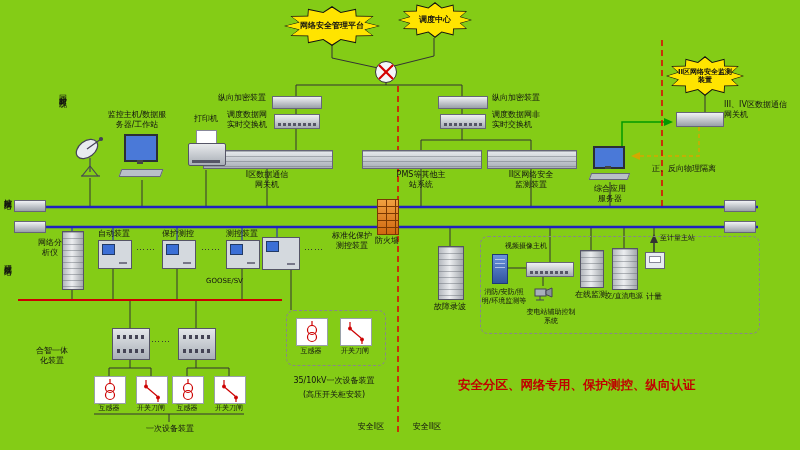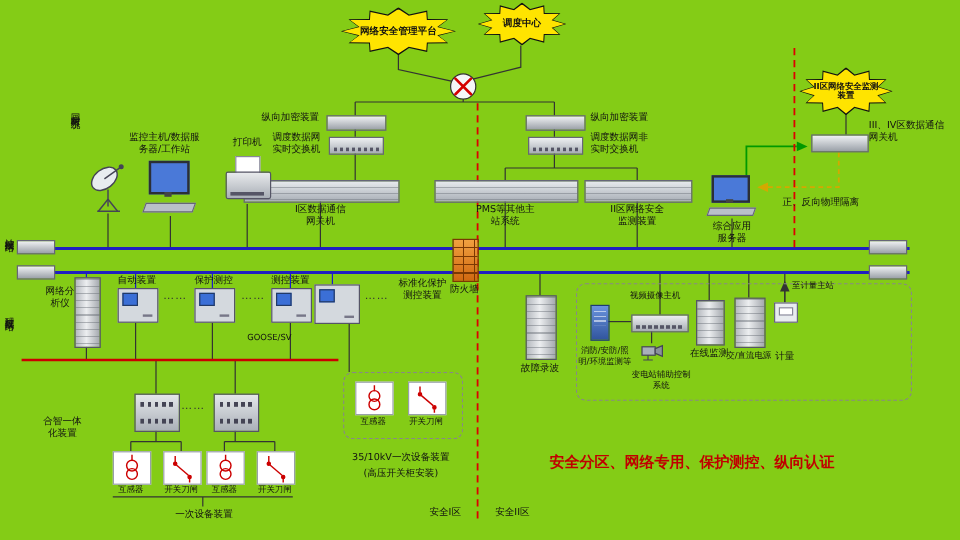--- a/index.html
+++ b/index.html
@@ -277,21 +277,21 @@
       <line x1="21" y1="22" x2="21" y2="25"></line>
         </g>
       </svg>
   </div>
   <div class="lbl-sm lbl nowrap" style="left:296px;top:347px;width:30px">互感器</div>
   <div class="lbl-sm lbl nowrap" style="left:336px;top:347px;width:38px">开关刀闸</div>
   <div class="lbl nowrap" style="left:282px;top:376px;width:104px">35/10kV一次设备装置</div>
   <div class="lbl nowrap" style="left:282px;top:390px;width:104px">(高压开关柜安装)</div>
 
   <div class="dashbox" style="left:480px;top:236px;width:278px;height:96px"></div>
-  <div class="lbl-sm lbl nowrap" style="left:518px;top:242px;width:56px">视频摄像主机</div>
+  <div class="lbl-sm lbl nowrap" style="left:498px;top:242px;width:56px">视频摄像主机</div>
   <div class="bluedev" style="left:492px;top:254px;width:14px;height:28px"></div>
   <div class="dev-flat2" style="left:526px;top:262px;width:46px;height:13px"></div>
   <div class="abs" style="left:534px;top:286px;width:20px;height:16px">
     <svg viewBox="0 0 20 16" width="20" height="16">
       <rect x="1" y="3" width="11" height="7" fill="#a8b0ba" stroke="#445" stroke-width="1"></rect>
       <polygon points="12,4.5 18,2 18,11 12,8.5" fill="#8a929c" stroke="#445" stroke-width="1"></polygon>
       <line x1="6" y1="10" x2="6" y2="14" stroke="#445"></line>
         <line x1="2" y1="14" x2="10" y2="14" stroke="#445"></line>
     </svg>
   </div>

